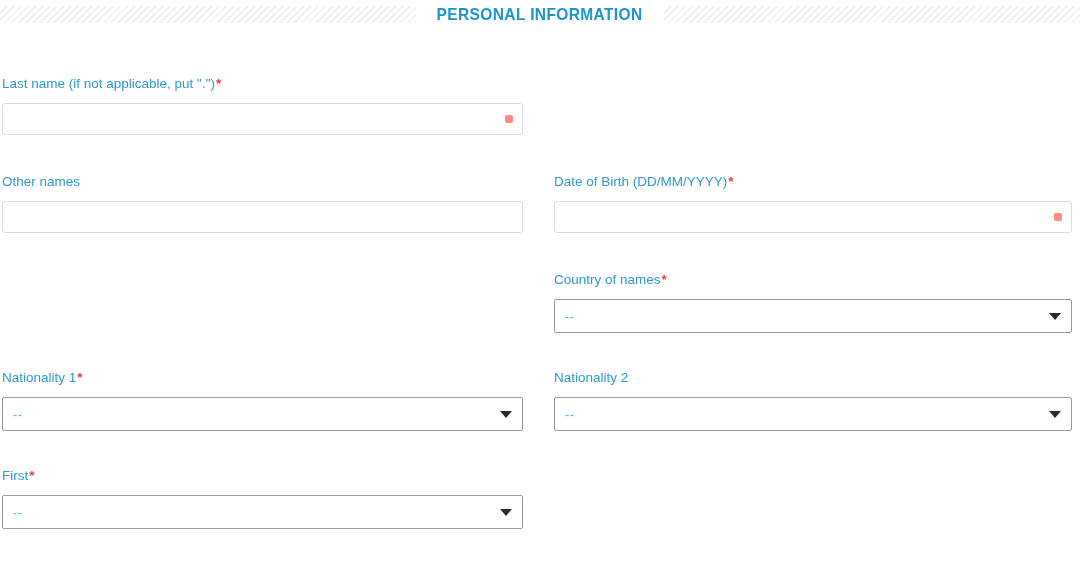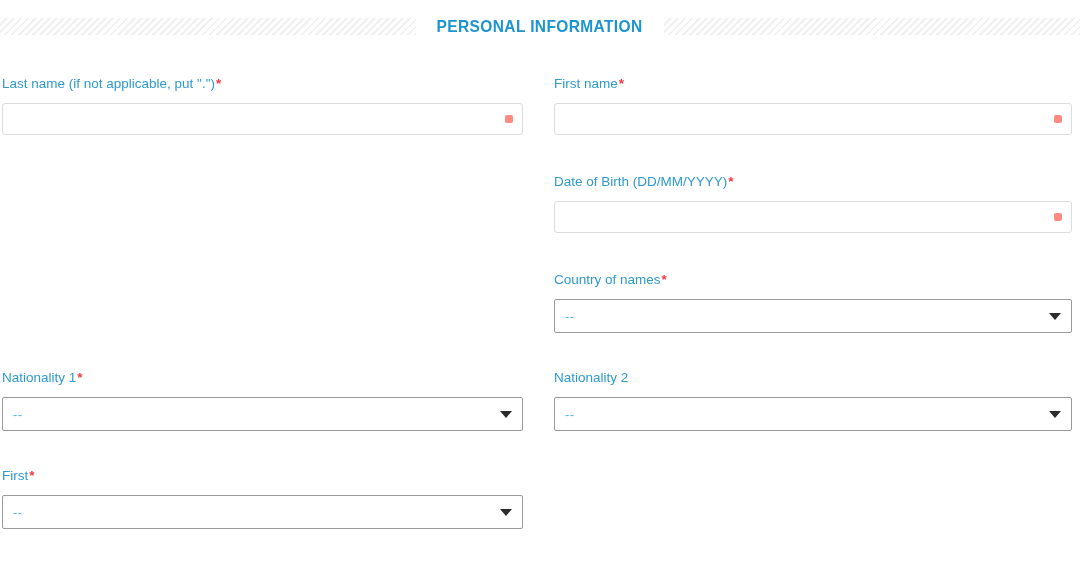--- a/index.html
+++ b/index.html
@@ -18,21 +18,20 @@
 
   
   .section-header {
     position: absolute;
     left: 0;
     top: 0;
     width: 1080px;
     height: 28px;
     display: flex;
     align-items: center;
-    margin-top: 12px;
   }
   .hatch {
     flex: 1 1 auto;
     height: 17px;
     background-image: repeating-linear-gradient(
         -45deg,
         #f0f0f0 0px,
         #f0f0f0 2px,
         #ffffff 2px,
         #ffffff 5px);
@@ -158,26 +157,26 @@
   <div class="section-title">PERSONAL INFORMATION</div>
   <div class="hatch right"></div>
 </div>
 
 <div class="form" id="form-root">
     <div class="row">
       <div class="field col-left">
         <label class="label"><span>Last name (if not applicable, put ".")</span><span class="req">*</span></label>
         <div class="input-wrap"><input type="text" class="text-input" placeholder="" style=""><span class="req-dot"></span></div>
       </div>
-      <div class="field col-right">
-        <label class="label"><span>First name</span><span class="req">*</span></label>
-        <div class="input-wrap"><input type="text" class="text-input" placeholder="" style=""><span class="req-dot"></span></div>
-      </div>
-    </div>
-    <div class="row">
+    </div>
+    <div class="row">
+      <div class="field col-left">
+        <label class="label"><span>Other names</span></label>
+        <div class="input-wrap"><input type="text" class="text-input" placeholder="" style=""></div>
+      </div>
       <div class="field col-right">
         <label class="label"><span>Date of Birth (DD/MM/YYYY)</span><span class="req">*</span></label>
         <div class="input-wrap"><input type="text" class="text-input" placeholder="" style=""><span class="req-dot"></span></div>
       </div>
     </div>
     <div class="row">
       <div class="field col-right">
         <label class="label"><span>Country of names</span><span class="req">*</span></label>
         <div class="select-wrap">
           <div class="select-box">

